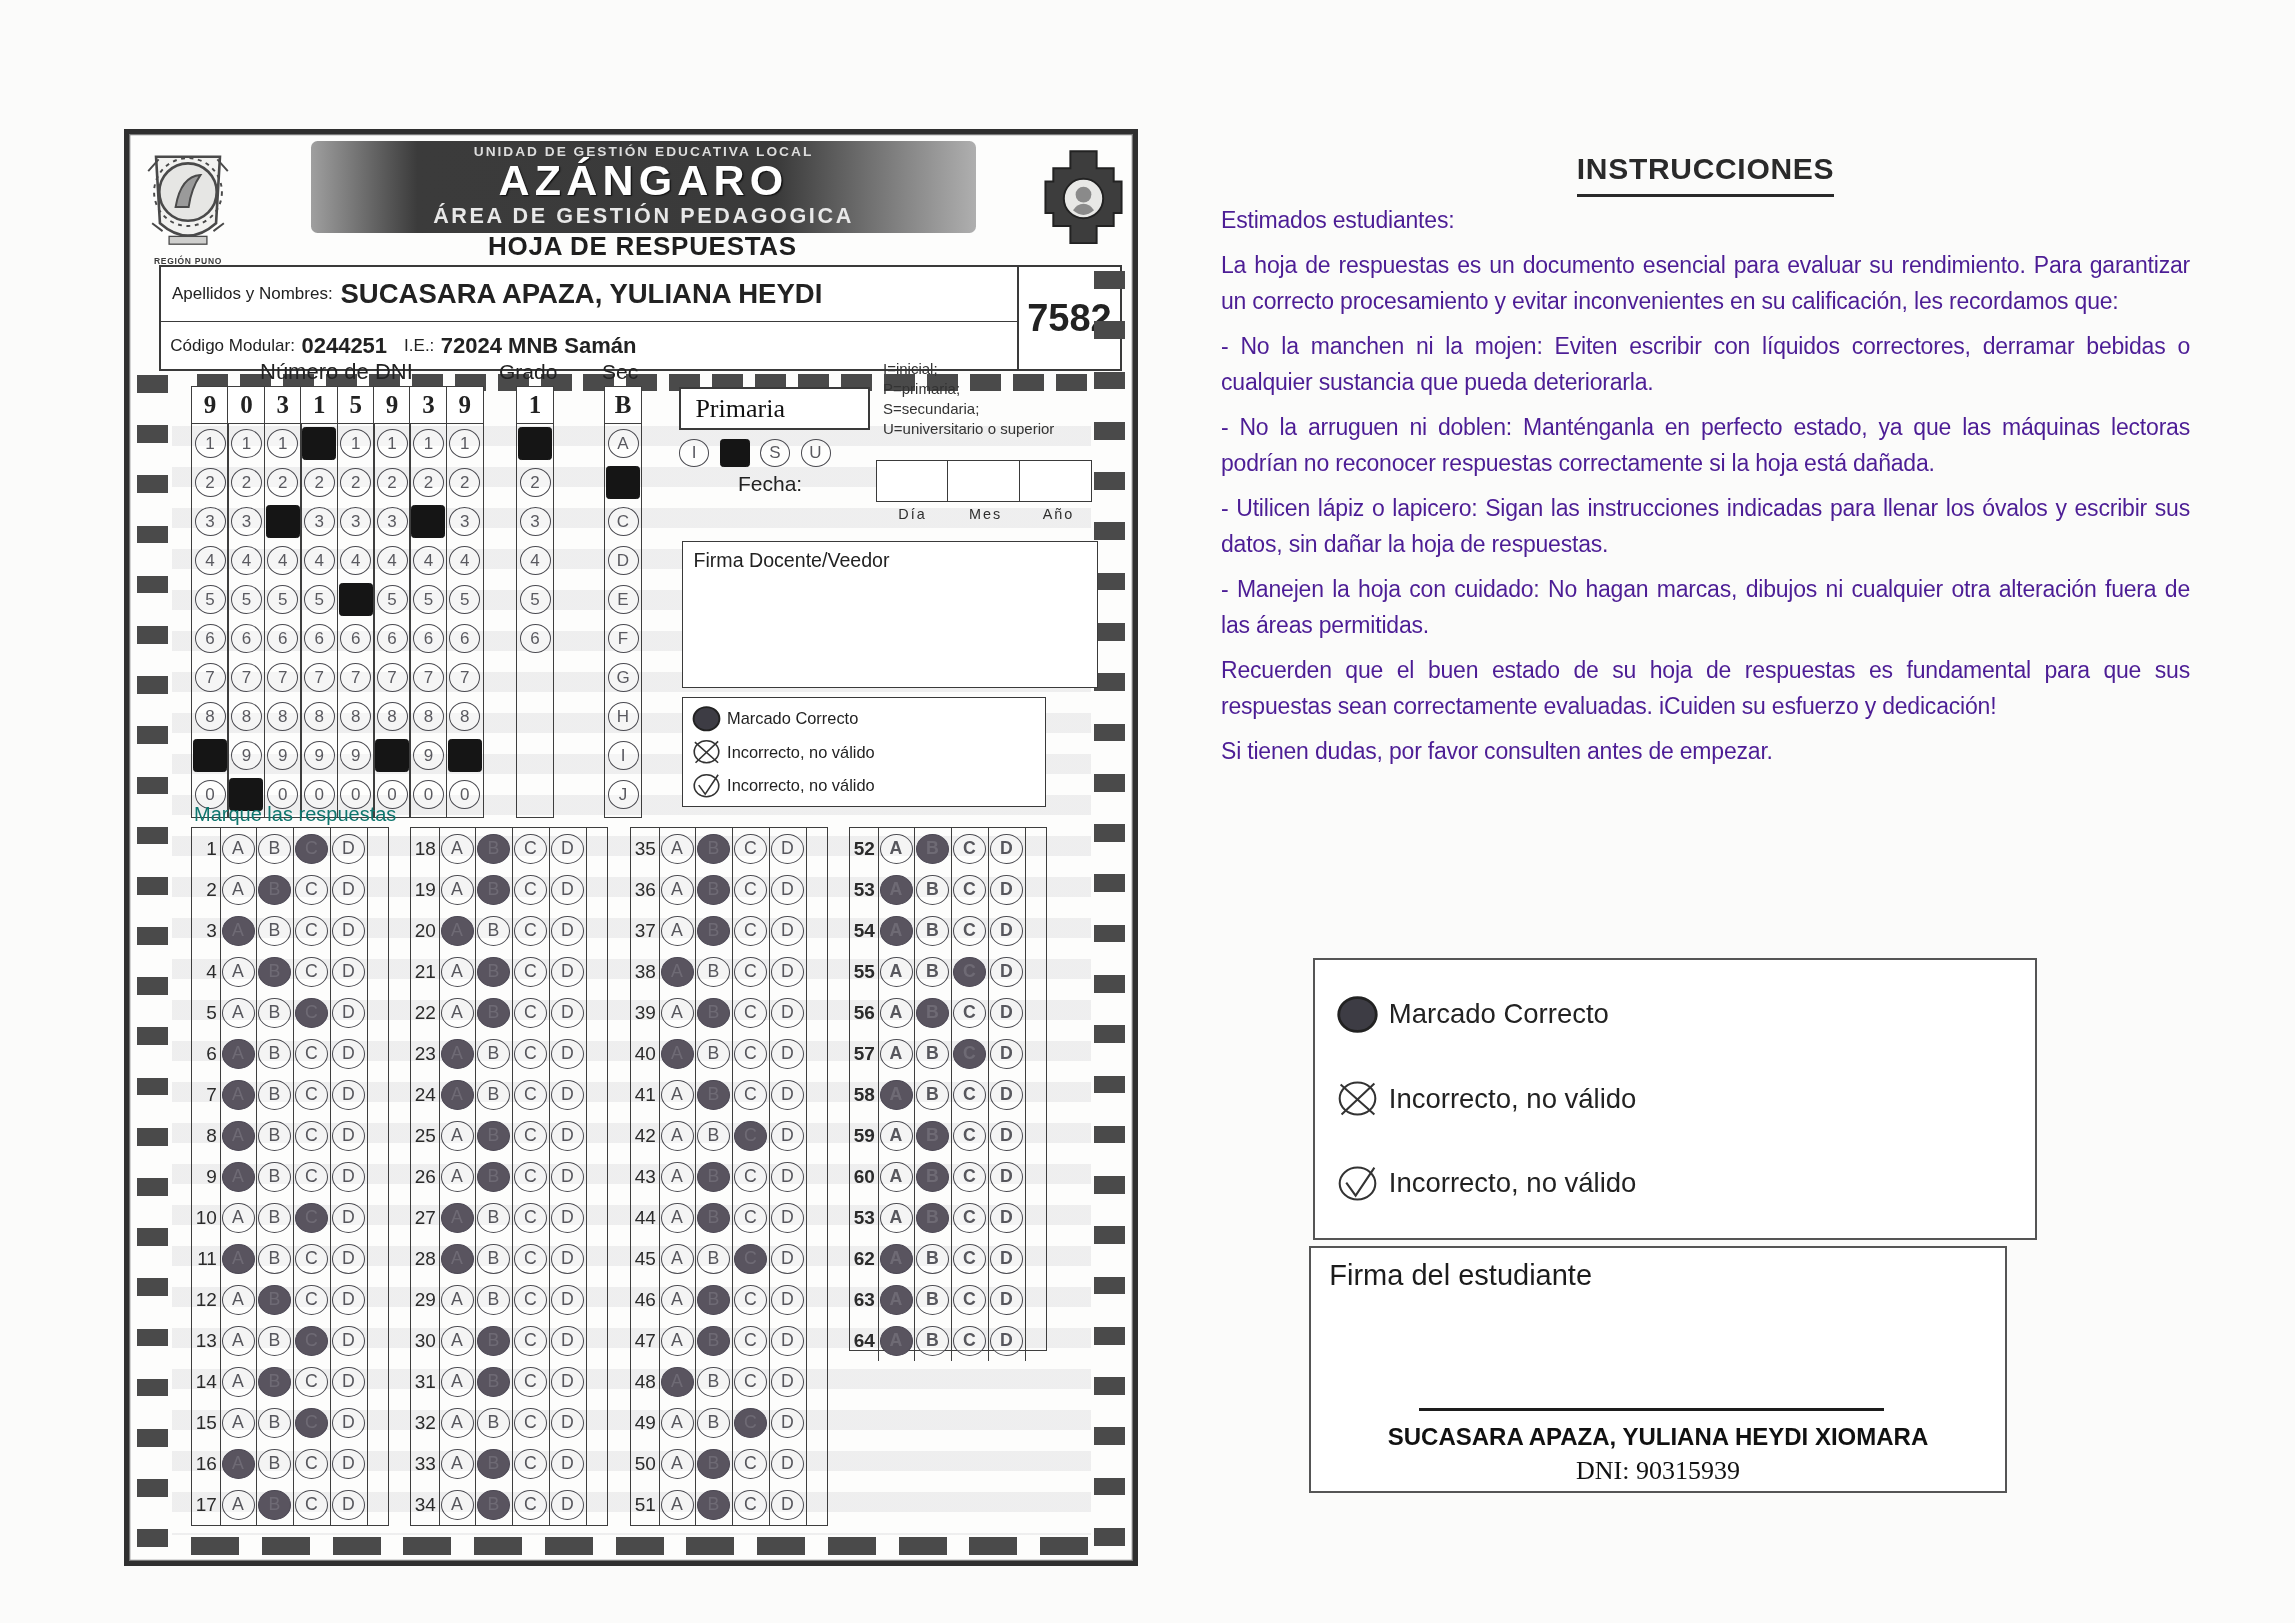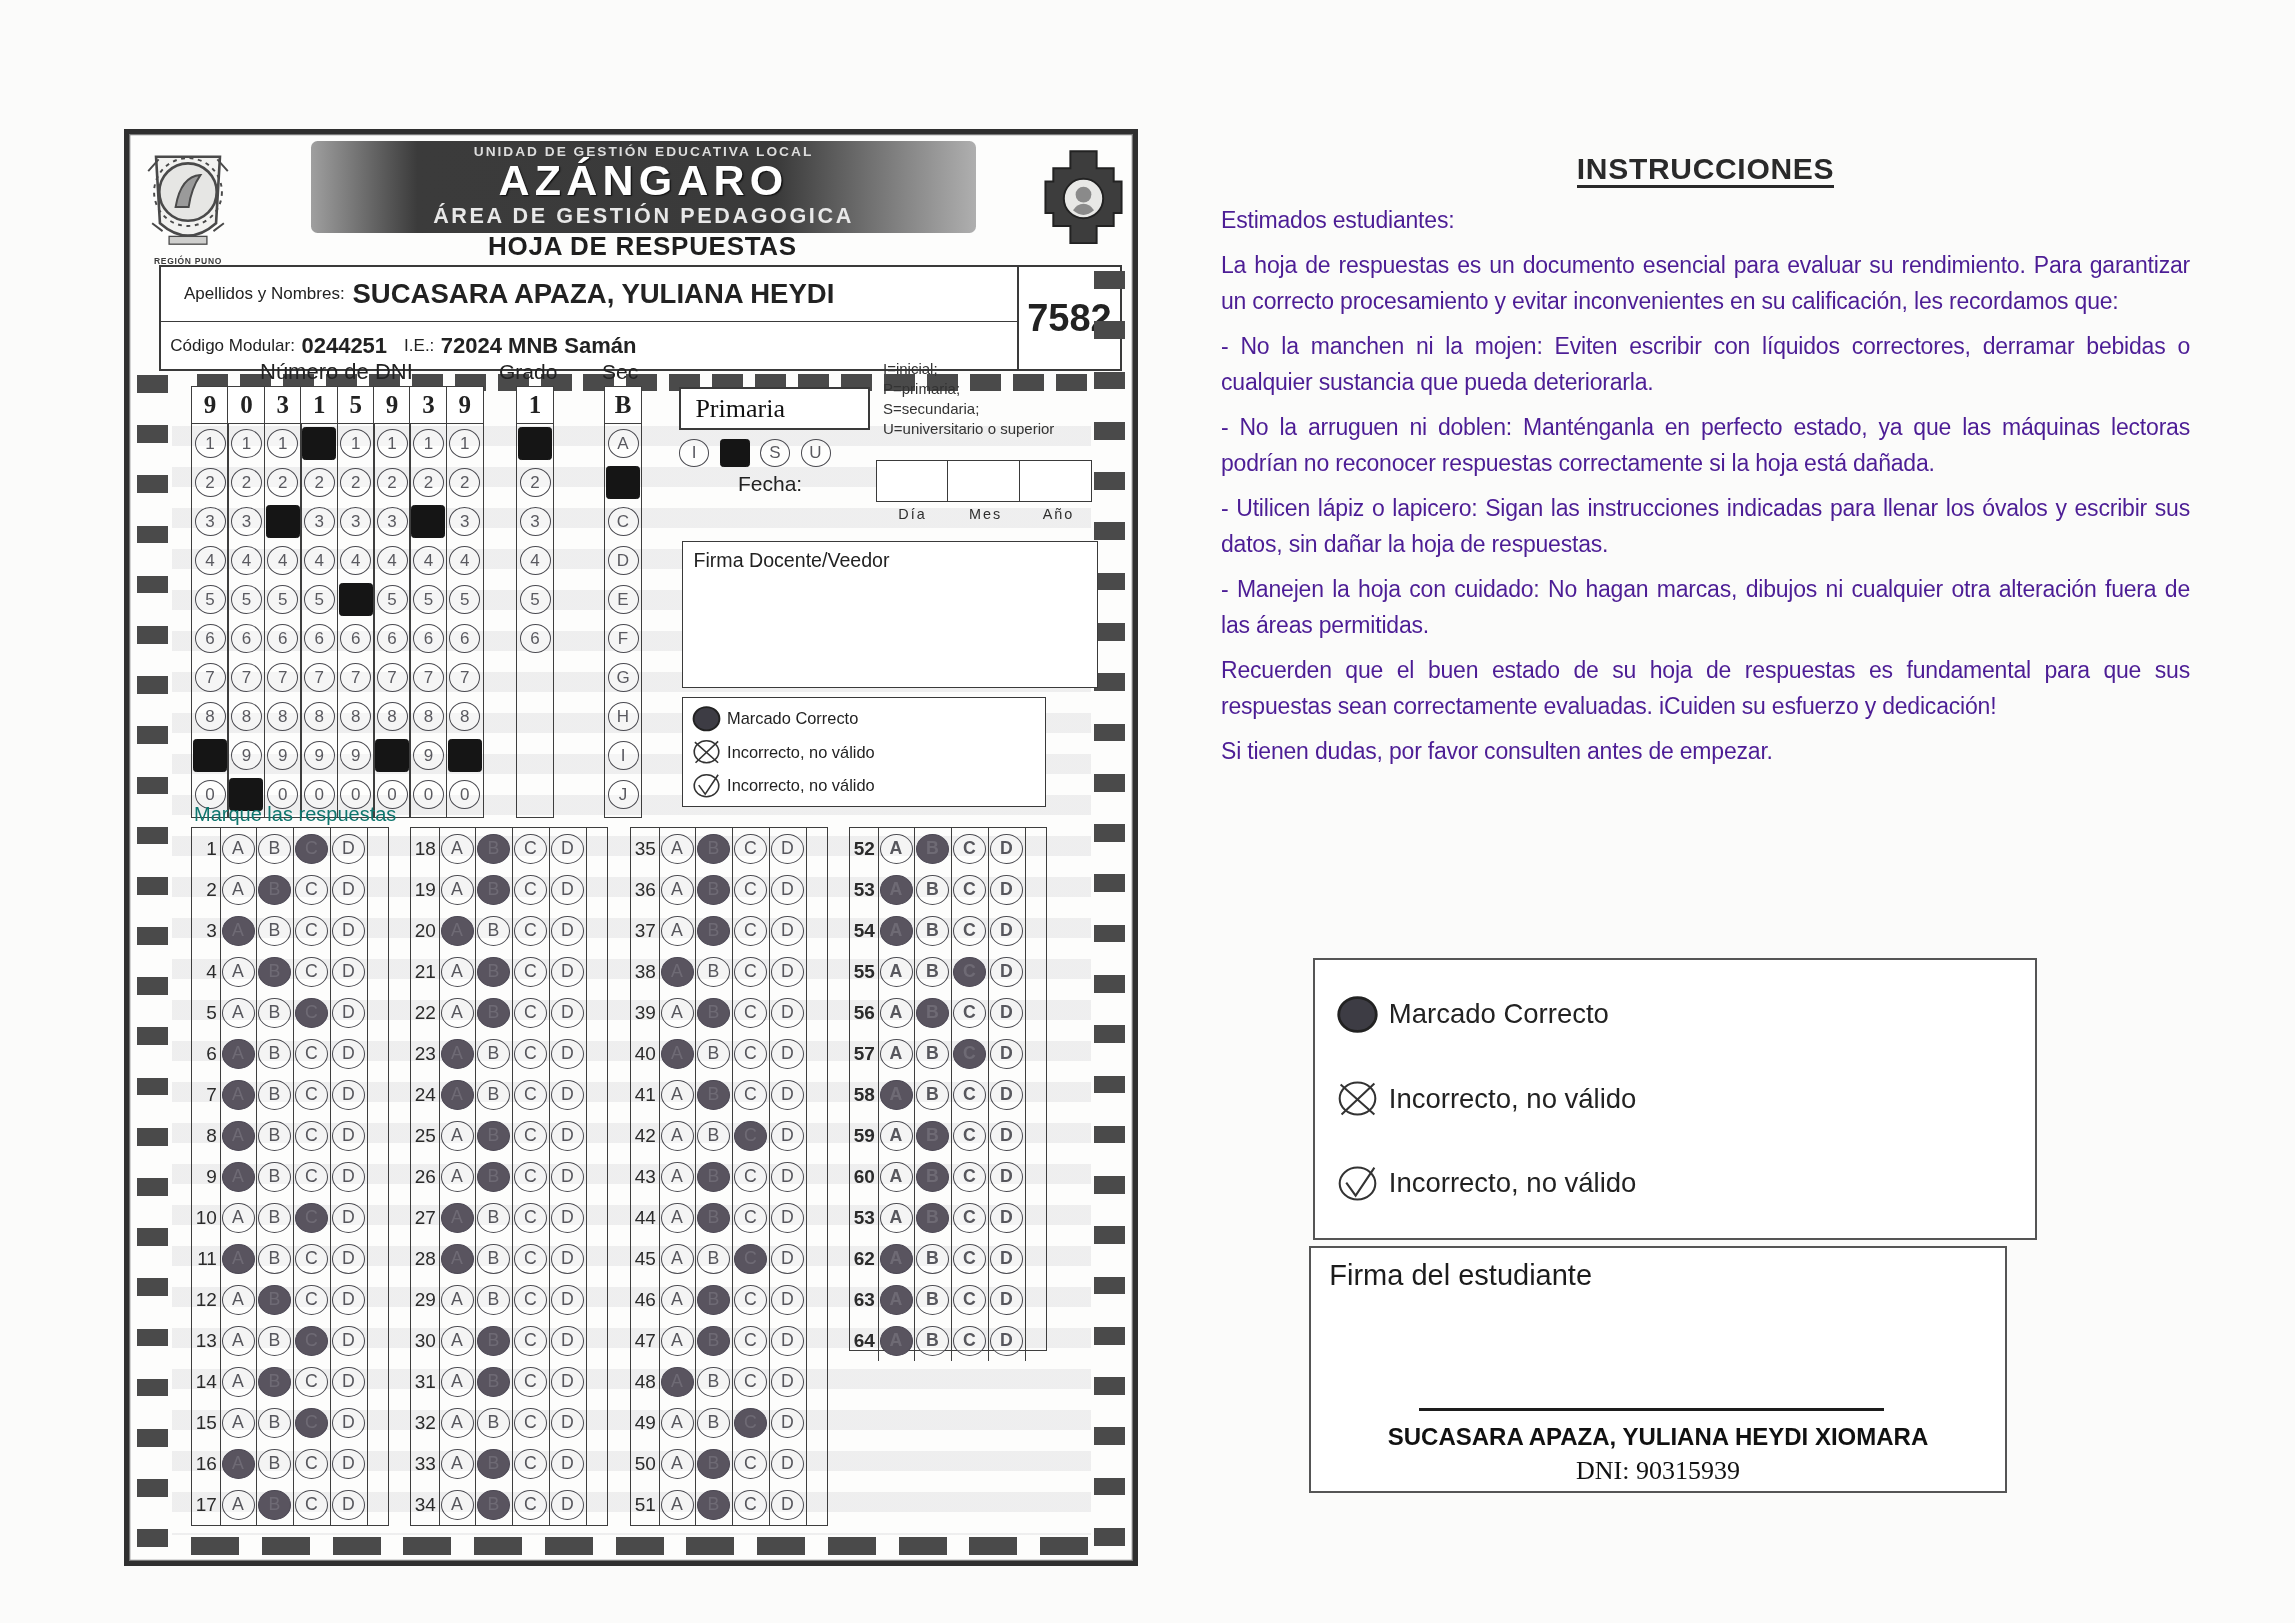--- a/index.html
+++ b/index.html
@@ -24,21 +24,21 @@
   .banner .l2{font-size:43px;font-weight:bold;letter-spacing:5.2px;line-height:1.02;text-shadow:1.3px 1.3px 1.3px #111;}
   .banner .l3{font-size:21.6px;font-weight:bold;letter-spacing:2.6px;color:#e8e8e8;}
   .emblem{position:absolute;left:915px;top:11.8px;width:79px;height:105px;}
   .sheet-title{position:absolute;left:183px;top:97px;width:661px;text-align:center;
                font-size:26px;font-weight:bold;letter-spacing:0.7px;color:#1e1e1e;}
 
   
   .namebox{position:absolute;left:30px;top:131px;width:963px;height:106px;border:2px solid #3a3a3a;
            display:flex;background:#fff;z-index:1;}
   .nb-left{flex:1;display:flex;flex-direction:column;}
-  .nb-r1{flex:1.15;display:flex;align-items:center;border-bottom:1.6px solid #3a3a3a;padding-left:23px;}
+  .nb-r1{flex:1.15;display:flex;align-items:center;border-bottom:1.6px solid #3a3a3a;padding-left:11px;}
   .nb-r2{flex:1;display:flex;align-items:center;padding-left:9.2px;}
   .nb-lab{font-size:17px;color:#222;white-space:nowrap;}
   .nb-val{font-size:27.5px;font-weight:bold;margin-left:7.9px;white-space:nowrap;}
   .nb-val2{font-size:22px;font-weight:bold;margin-left:6.5px;margin-right:17px;white-space:nowrap;}
   .nb-num{width:103px;border-left:2px solid #3a3a3a;display:flex;align-items:center;justify-content:center;
           font-size:38px;font-weight:bold;}
 
   
   .tm{background:#4a4a4a;}
   .t-top{position:absolute;left:68px;top:240px;width:890px;height:17px;display:flex;justify-content:space-between;z-index:1;}
@@ -91,21 +91,21 @@
   .qnum{width:27.5px;text-align:right;padding-right:2.6px;font-size:19px;color:#2b2b2b;}
   .acell{width:37px;height:41px;display:flex;align-items:center;justify-content:center;border-right:1.2px solid #3e3e3e;}
   .acell.first{border-left:1.2px solid #3e3e3e;}
   .abub{width:33px;height:30px;border:1.6px solid #4a4a50;border-radius:50%;display:flex;align-items:center;
         justify-content:center;font-size:17.7px;color:#57575d;background:rgba(255,255,255,0.35);}
   .abub.pencil{background:#59545f;border-color:#4b4753;color:rgba(235,235,240,0.15);}
 
   
   .instr{position:absolute;left:1221px;top:152px;width:969px;}
   .instr h1{margin:0 0 17px 0;text-align:center;font-size:30px;letter-spacing:0.7px;color:#2a2a2a;}
-  .instr h1 span{border-bottom:3.3px solid #2a2a2a;padding-bottom:0;}
+  .instr h1 span{border-bottom:3.3px solid #2a2a2a;padding-bottom:9px;}
   .instr p{margin:0 0 9.2px 0;font-size:23px;line-height:1.56;text-align:justify;color:#4c1d95;letter-spacing:-0.2px;}
   .ilegend{position:absolute;left:92px;top:806px;width:681px;height:254px;border:2px solid #555;
            background:#fff;display:flex;flex-direction:column;justify-content:space-around;padding:11.8px 19.6px;}
   .ilrow{display:flex;align-items:center;gap:9.2px;font-size:27.5px;color:#222;}
   .ilic{width:45px;height:41px;flex:none;}
   .isign{position:absolute;left:88px;top:1094px;width:694px;height:243px;border:2px solid #555;background:#fff;}
   .isign .slab{position:absolute;left:18.3px;top:10.5px;font-size:29px;color:#1c1c1c;}
   .isign .sline{position:absolute;left:108px;top:160px;width:465px;border-top:3.9px solid #1d1d1d;}
   .isign .sname{position:absolute;left:0;top:175px;width:100%;text-align:center;font-size:24px;font-weight:bold;color:#111;}
   .isign .sdni{position:absolute;left:0;top:208px;width:100%;text-align:center;font-size:26px;

